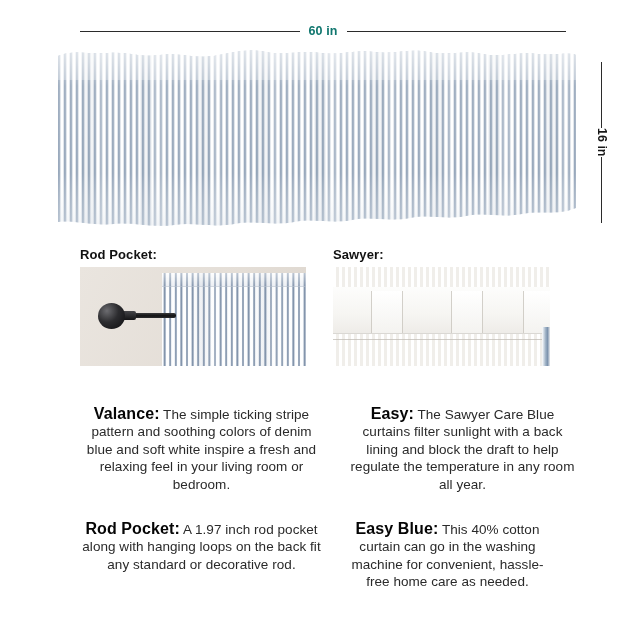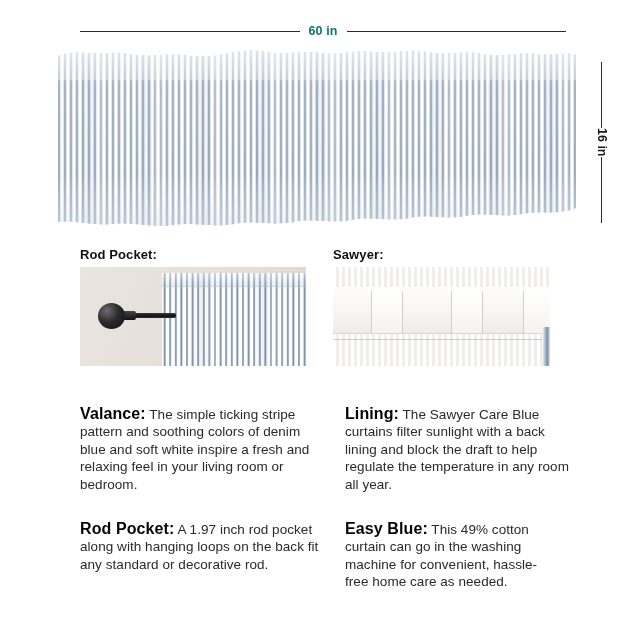--- a/index.html
+++ b/index.html
@@ -210,20 +210,21 @@
     background: linear-gradient(to right, #ffffff, #9fb2c6 45%, #7d93ad 70%, #e8eaed 100%);
   }
 
   
   .copy {
     position: absolute;
     font-size: 13.5px;
     line-height: 17.5px;
     color: #2a2a2a;
     letter-spacing: 0.05px;
+    text-align: center;
   }
   .copy b {
     font-weight: bold;
     font-size: 16px;
     color: #050505;
     letter-spacing: 0.1px;
   }
   .copy-valance    { left: 80px;  top: 391px; width: 243px; }
   .copy-rodpocket  { left: 80px;  top: 506px; width: 243px; }
   .copy-lined      { left: 345px; top: 391px; width: 235px; }
@@ -322,18 +323,18 @@
 
 <p class="copy copy-valance">
   <b>Valance:</b><span> The simple ticking stripe pattern and soothing colors of denim blue and soft white inspire a fresh and relaxing feel in your living room or bedroom.</span>
 </p>
 
 <p class="copy copy-rodpocket">
   <b>Rod Pocket:</b><span> A 1.97 inch rod pocket along with hanging loops on the back fit any standard or decorative rod.</span>
 </p>
 
 <p class="copy copy-lined">
-  <b>Lining:</b><span> The Sawyer Care Blue curtains filter sunlight with a back lining and block the draft to help regulate the temperature in any room all year.</span>
+  <b>Easy:</b><span> The Sawyer Care Blue curtains filter sunlight with a back lining and block the draft to help regulate the temperature in any room all year.</span>
 </p>
 
 <p class="copy copy-easycare">
-  <b>Easy Blue:</b><span> This 49% cotton curtain can go in the washing machine for convenient, hassle-free home care as needed.</span>
+  <b>Easy Blue:</b><span> This 40% cotton curtain can go in the washing machine for convenient, hassle-free home care as needed.</span>
 </p>
 
 </body></html>

